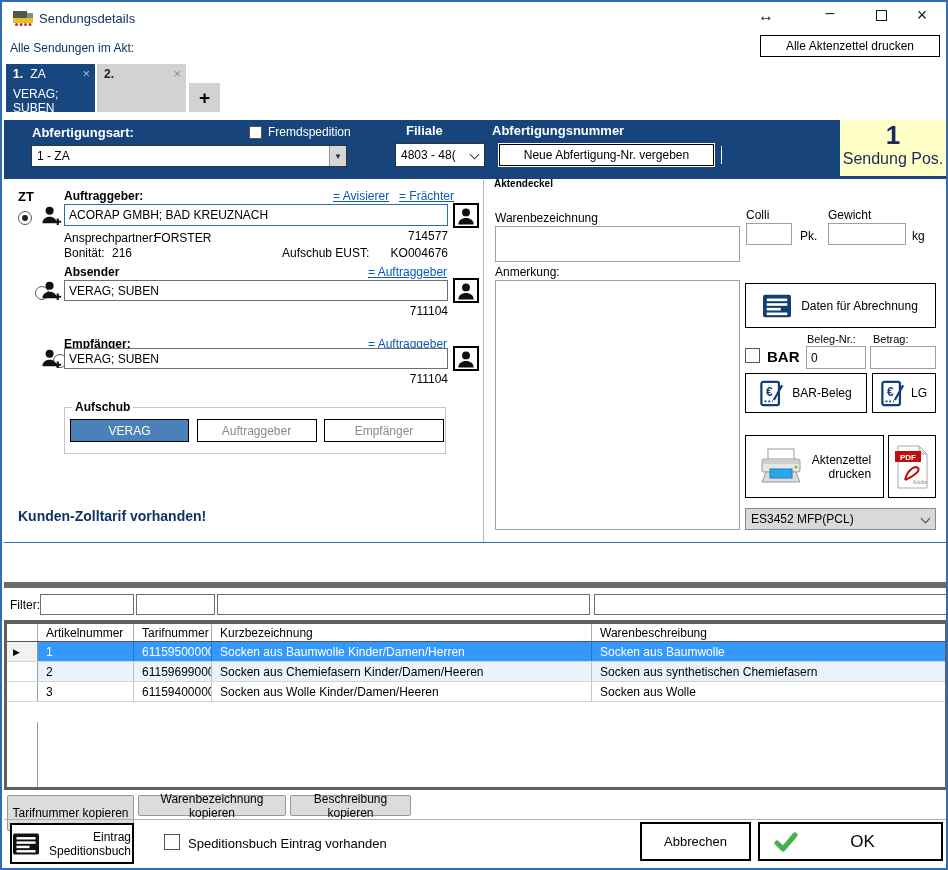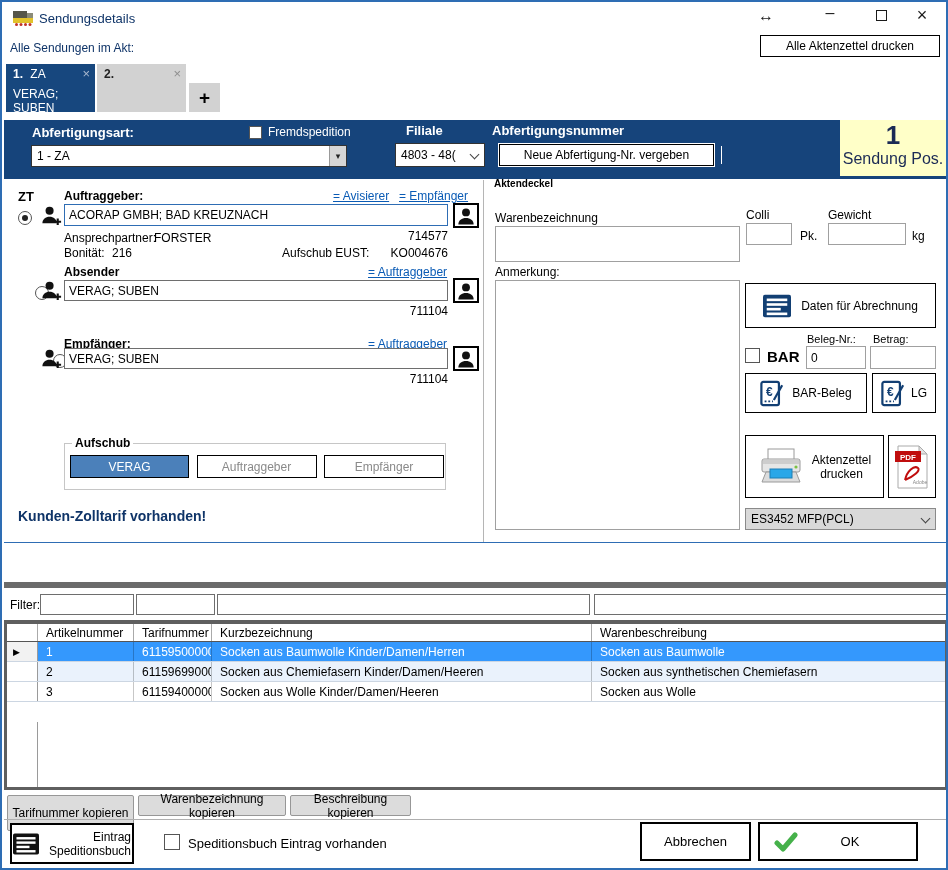--- a/index.html
+++ b/index.html
@@ -44,21 +44,21 @@
   a.lnk { color:#0a5bb5; font-size:12px; text-decoration:underline; cursor:pointer; }
   .field { border:1px solid #6e6e6e; background:#fff; font-size:12px; padding:0 4px;
            font-family:"Liberation Sans", sans-serif; }
   .field.focus { border:1.5px solid #2e6db4; }
   .radio { width:14px; height:14px; border:1px solid #555; border-radius:50%; background:#fff;
            display:inline-block; position:relative; }
   .radio.on::after { content:""; position:absolute; left:3px; top:3px; width:6px; height:6px;
            border-radius:50%; background:#222; }
   .person-btn { width:26px; height:25px; border:2px solid #000; background:#fff;
            display:flex; align-items:center; justify-content:center; }
-  fieldset.aufschub { border:1px solid #c6c6c6; padding:4px 1px 6px 5px;margin-top:36px; }
+  fieldset.aufschub { border:1px solid #c6c6c6; padding:4px 1px 6px 5px; }
   fieldset.aufschub legend { font-weight:bold; font-size:12px; padding:0 3px; margin-left:2px; }
   .seg-btn { border:1.5px solid #000; background:#fff; color:#8a8a8a; font-size:12px;
              display:flex; align-items:center; justify-content:center; }
   .seg-btn.active { background:#4b80ba; color:#fff; }
   .customs { color:#0f3468; font-weight:bold; font-size:14px; }
 
   
   .grid-frame { border:3px solid #5f5f5f; border-top-width:4px; background:#fff; }
   .g-header { display:flex; height:18px; border-bottom:1.5px solid #555; font-size:12px; }
   .g-header .gc { border-right:1px solid #aaa; padding-left:8px; display:flex; align-items:center; }
@@ -139,21 +139,21 @@
     <div style="font-size:26px;font-weight:bold;line-height:30px">1</div>
     <div style="font-size:16px">Sendung Pos.</div>
   </div>
 
   
   <span class="abs bold" style="left:16px;top:187px;font-size:13px">ZT</span>
 
   
   <span class="abs bold" style="left:62px;top:187px">Auftraggeber:</span>
   <a class="abs lnk" style="left:331px;top:187px">= Avisierer</a>
-  <a class="abs lnk" style="left:397px;top:187px">= Empfänger</a>
+  <a class="abs lnk" style="left:397px;top:187px">= Frächter</a>
   <span class="abs radio on" style="left:16px;top:209px"></span>
   <span class="abs" style="left:38px;top:203px">
     <svg width="23" height="22" viewBox="0 0 24 22">
         <circle cx="10" cy="5.5" r="4.2" fill="#111"></circle>
     <path d="M2.5 18.5c0-4.2 3.4-6.8 7.5-6.8s7.5 2.6 7.5 6.8z" fill="#111"></path>
     <path d="M18.5 13.5v7M15 17h7" stroke="#111" stroke-width="2.2"></path>
       </svg>
   </span>
   <input class="abs field focus" style="left: 62px; top: 202px; width: 384px; height: 22px;" value="ACORAP GMBH; BAD KREUZNACH">
   <button class="abs person-btn" style="left:451px;top:201px">
@@ -277,21 +277,21 @@
 
   <button class="abs btn" style="left:743px;top:433px;width:139px;height:63px;gap:8px">
     <svg width="46" height="40" viewBox="0 0 46 40">
       <rect x="10" y="2" width="26" height="12" fill="#fff" stroke="#9a9a9a"></rect>
       <rect x="4" y="12" width="38" height="13" rx="2" fill="#e6e6e6" stroke="#9a9a9a"></rect>
       <rect x="5" y="12.5" width="36" height="4.5" fill="#cdcdcd"></rect>
       <circle cx="38" cy="20" r="1.6" fill="#7bc043"></circle>
       <path d="M8 25 h30 l4 10 h-38 z" fill="#dcdcdc" stroke="#9a9a9a"></path>
       <rect x="12" y="22" width="22" height="9" fill="#2aa7e8" stroke="#1c7fb5"></rect>
     </svg>
-    <span style="text-align:center">
+    <span style="text-align:right">
       <span>Aktenzettel</span><br>
       <span>drucken</span>
     </span>
   </button>
   <button class="abs btn" style="left:886px;top:433px;width:48px;height:63px">
     <svg width="34" height="44" viewBox="0 0 34 44">
       <path d="M3 1 h21 l8 8 v34 h-29 z" fill="#fff" stroke="#aaa"></path>
       <path d="M24 1 l8 8 h-8 z" fill="#e3e3e3" stroke="#aaa"></path>
       <rect x="0" y="6" width="26" height="11" fill="#c00d0d"></rect>
       <text x="13" y="14.5" font-size="8" font-weight="bold" fill="#fff" text-anchor="middle">PDF</text>
@@ -365,20 +365,20 @@
       <rect x="4" y="19" width="22" height="2.8" fill="#fff"></rect>
     </svg>
     <span style="text-align:right">
       <span>Eintrag</span><br>
       <span>Speditionsbuch</span>
     </span>
   </button>
   <span class="abs checkbox" style="left:162px;top:832px;width:16px;height:16px"></span>
   <span class="abs" style="left:186px;top:834px;font-size:13px">Speditionsbuch Eintrag vorhanden</span>
   <button class="abs btn btn2" style="left:638px;top:820px;width:111px;height:39px;font-size:13px">Abbrechen</button>
-  <button class="abs btn btn2" style="left:756px;top:820px;width:160px;height:39px;font-size:13px;justify-content:flex-start;padding:0 14px">
+  <button class="abs btn btn2" style="left:756px;top:820px;width:185px;height:39px;font-size:17px;justify-content:flex-start;padding:0 14px">
     <svg width="24" height="24" viewBox="0 0 24 24">
       <path d="M3 13 l6 6 L21 5" fill="none" stroke="#45b14a" stroke-width="5" stroke-linecap="round" stroke-linejoin="round"></path>
     </svg>
     <span style="flex:1;text-align:center">OK</span>
   </button>
 
 </div>
 
 </body></html>

